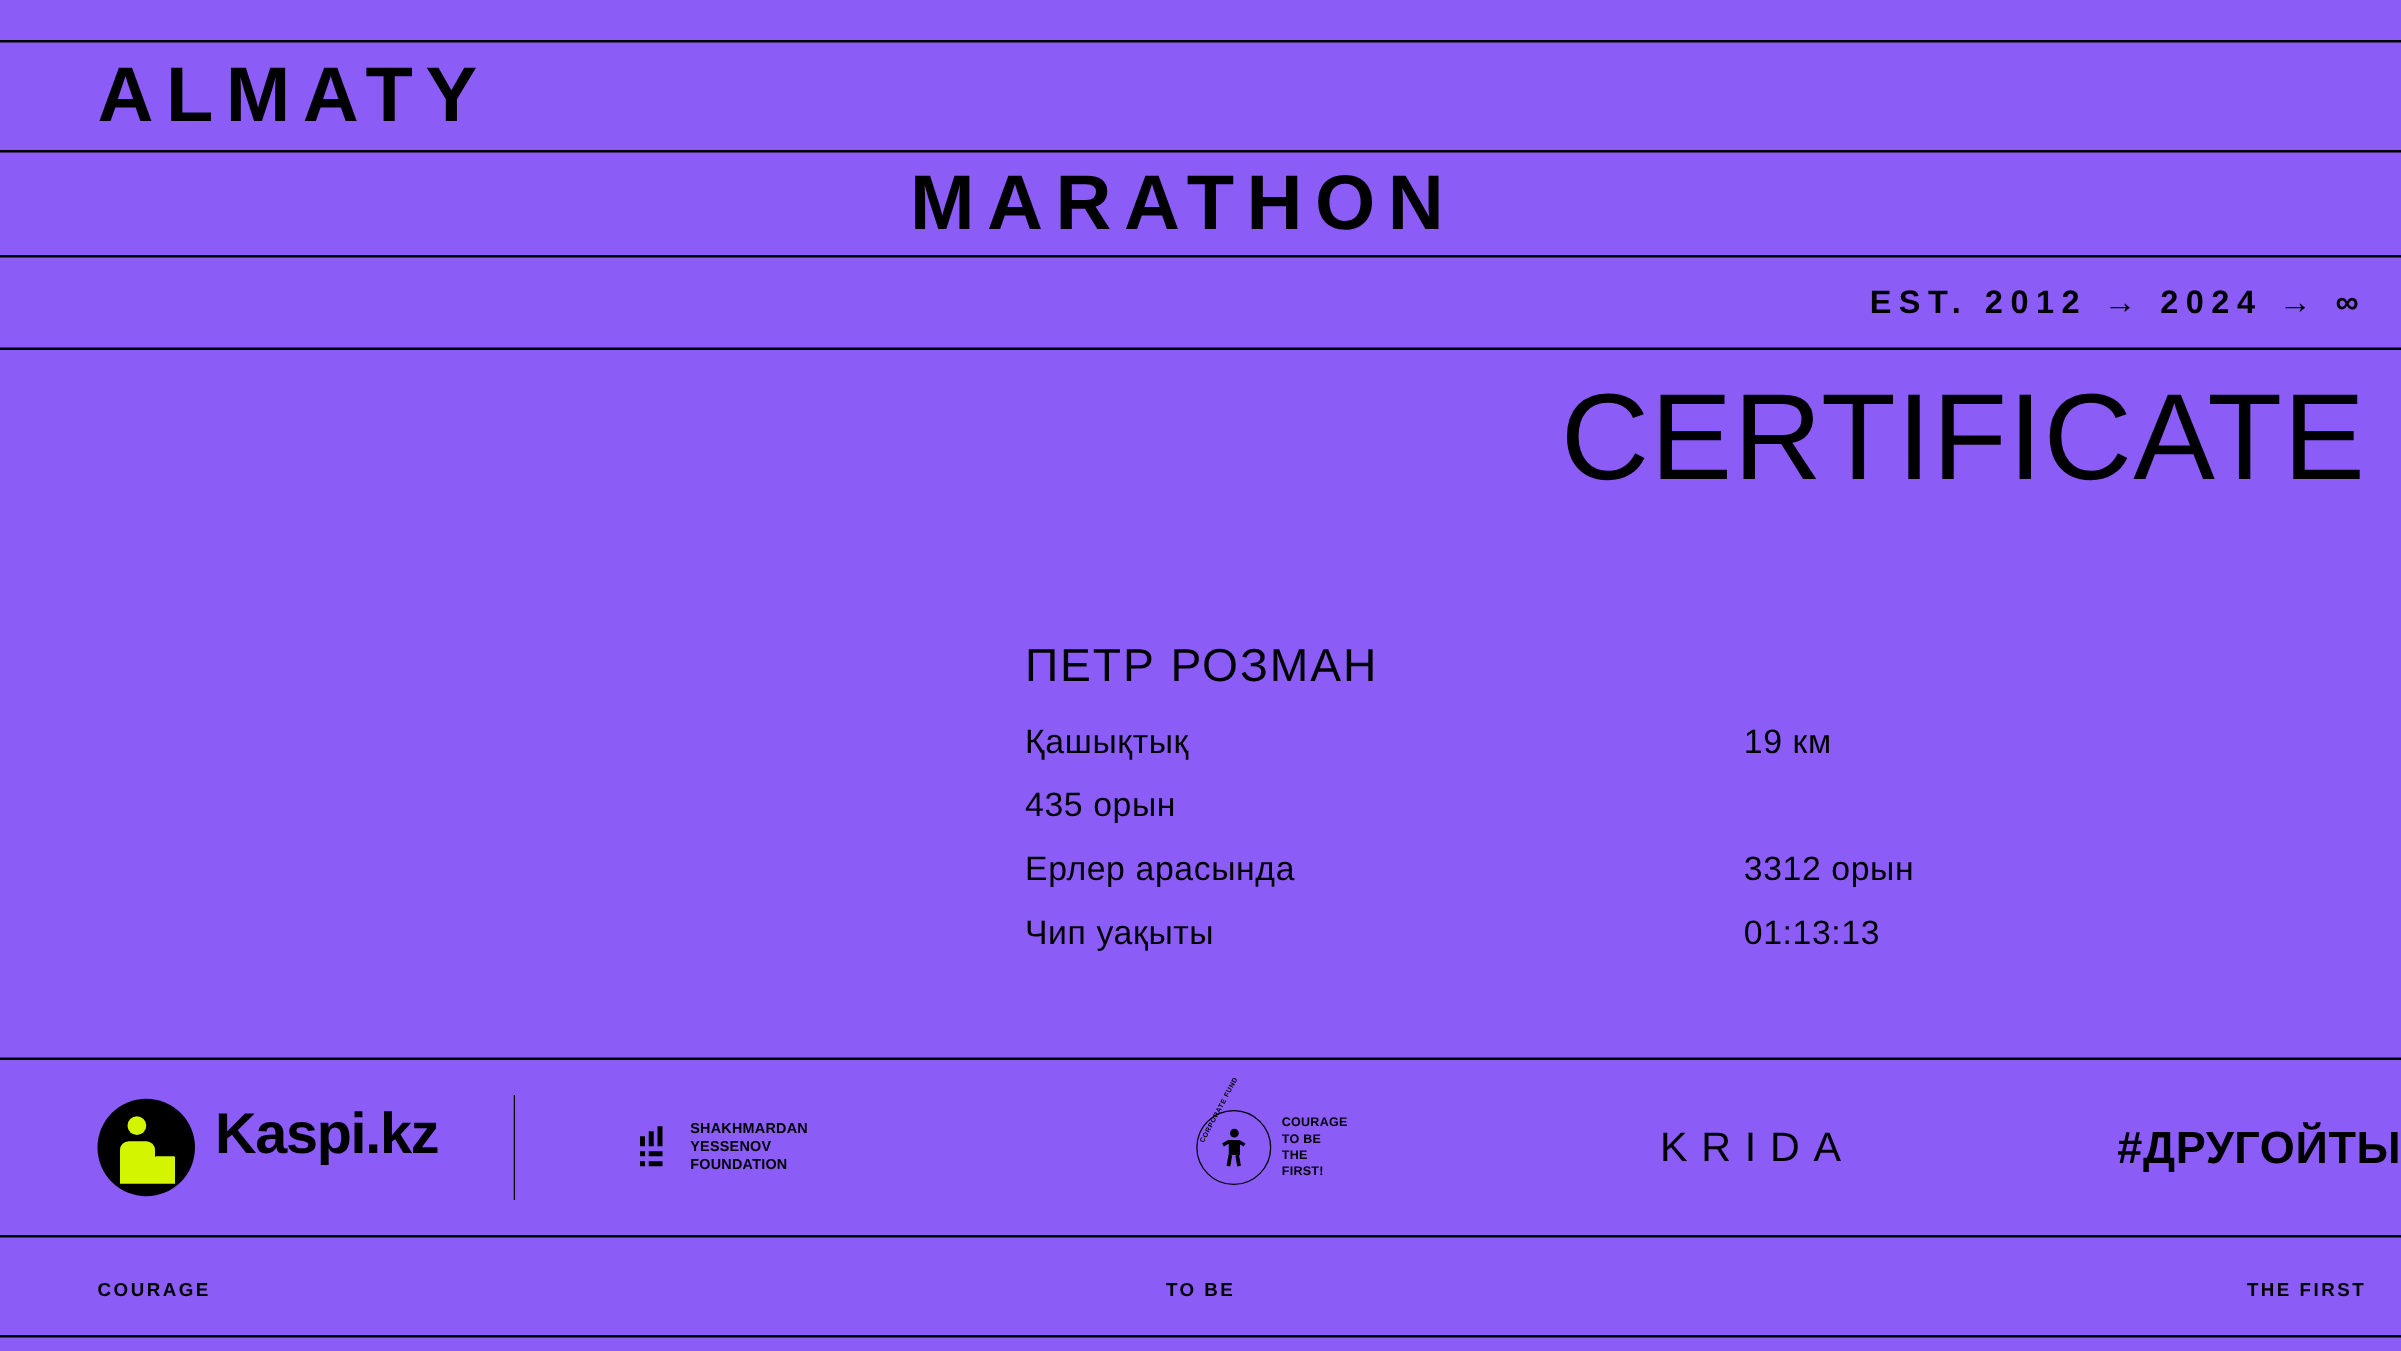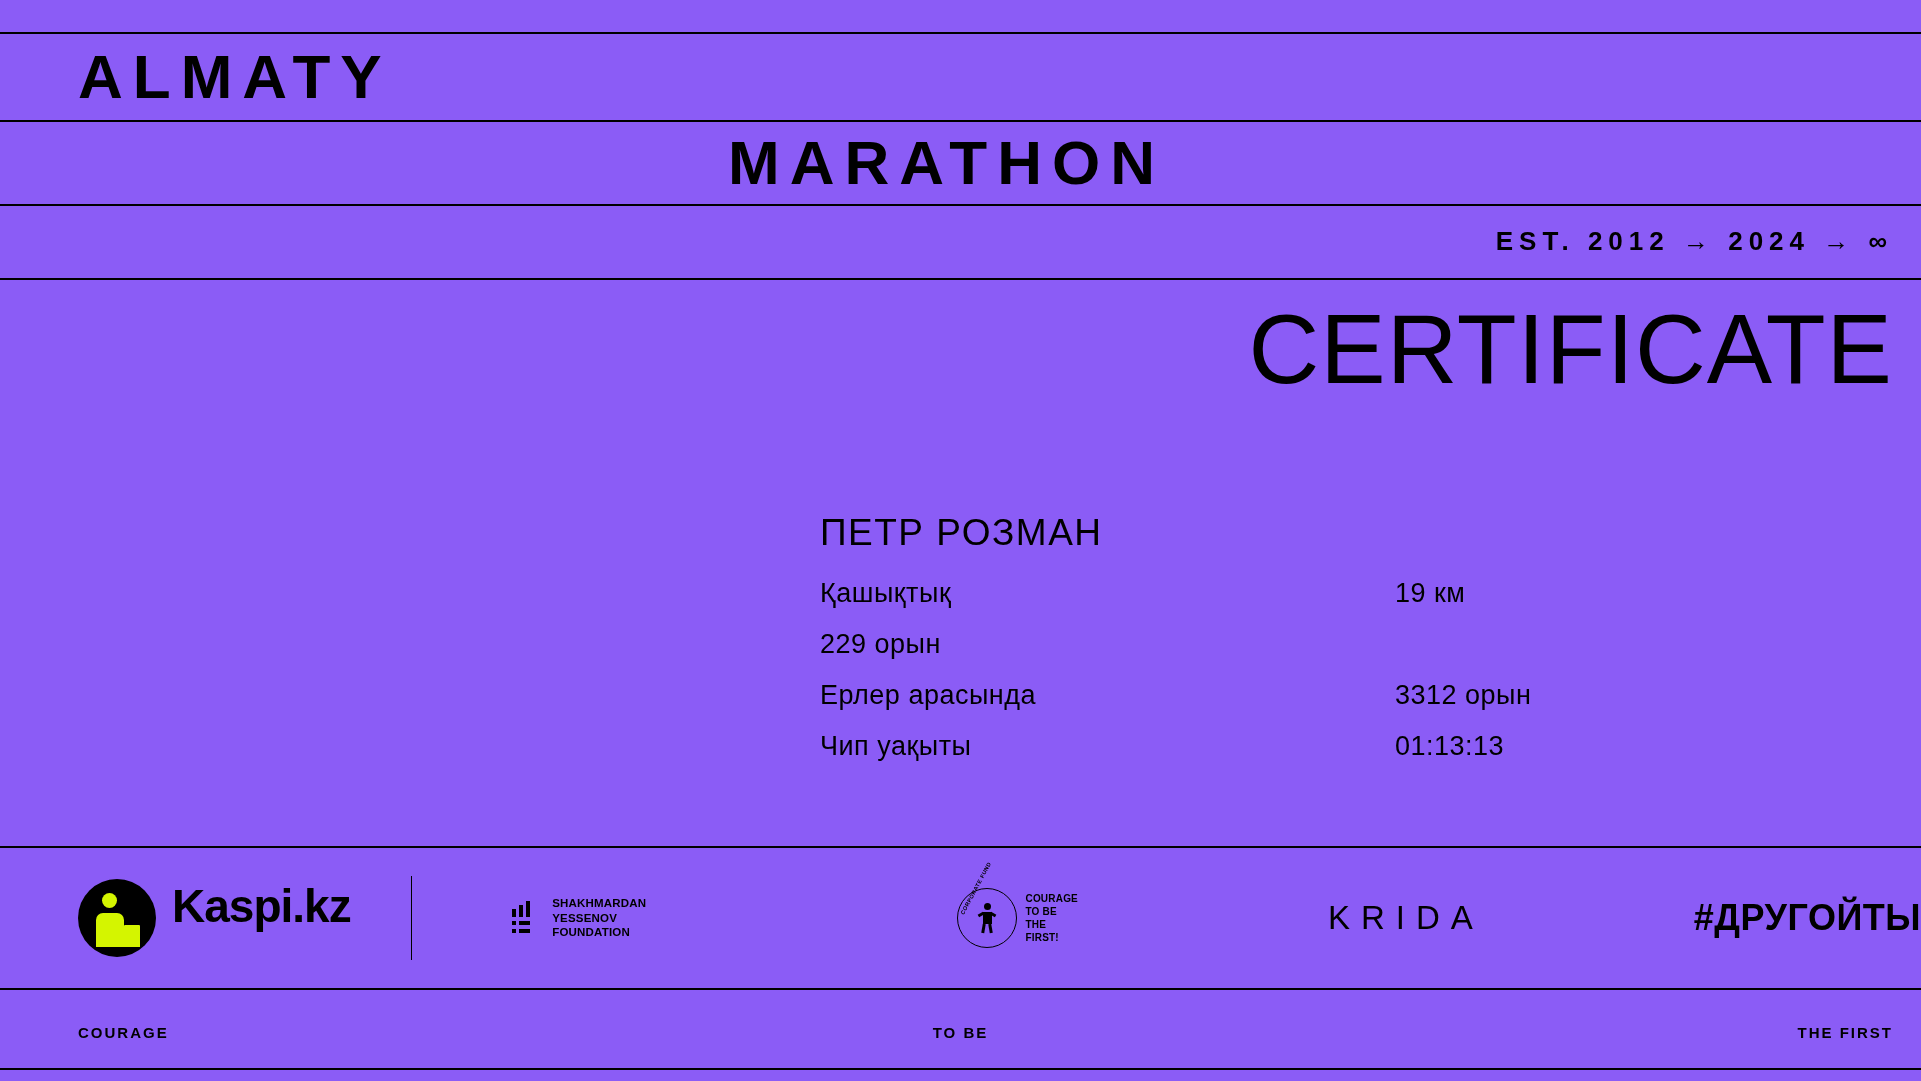--- a/index.html
+++ b/index.html
@@ -332,21 +332,21 @@
   <div class="cert-title">CERTIFICATE</div>
 
   <div class="athlete-name">ПЕТР РОЗМАН</div>
 
   <div class="results">
     <div class="result-row">
       <div class="result-label">Қашықтық</div>
       <div class="result-value">19 км</div>
     </div>
     <div class="result-row">
-      <div class="result-value">229 орын</div>
+      <div class="result-value">435 орын</div>
     </div>
     <div class="result-row">
       <div class="result-label">Ерлер арасында</div>
       <div class="result-value">3312 орын</div>
     </div>
     <div class="result-row">
       <div class="result-label">Чип уақыты</div>
       <div class="result-value">01:13:13</div>
     </div>
   </div>

